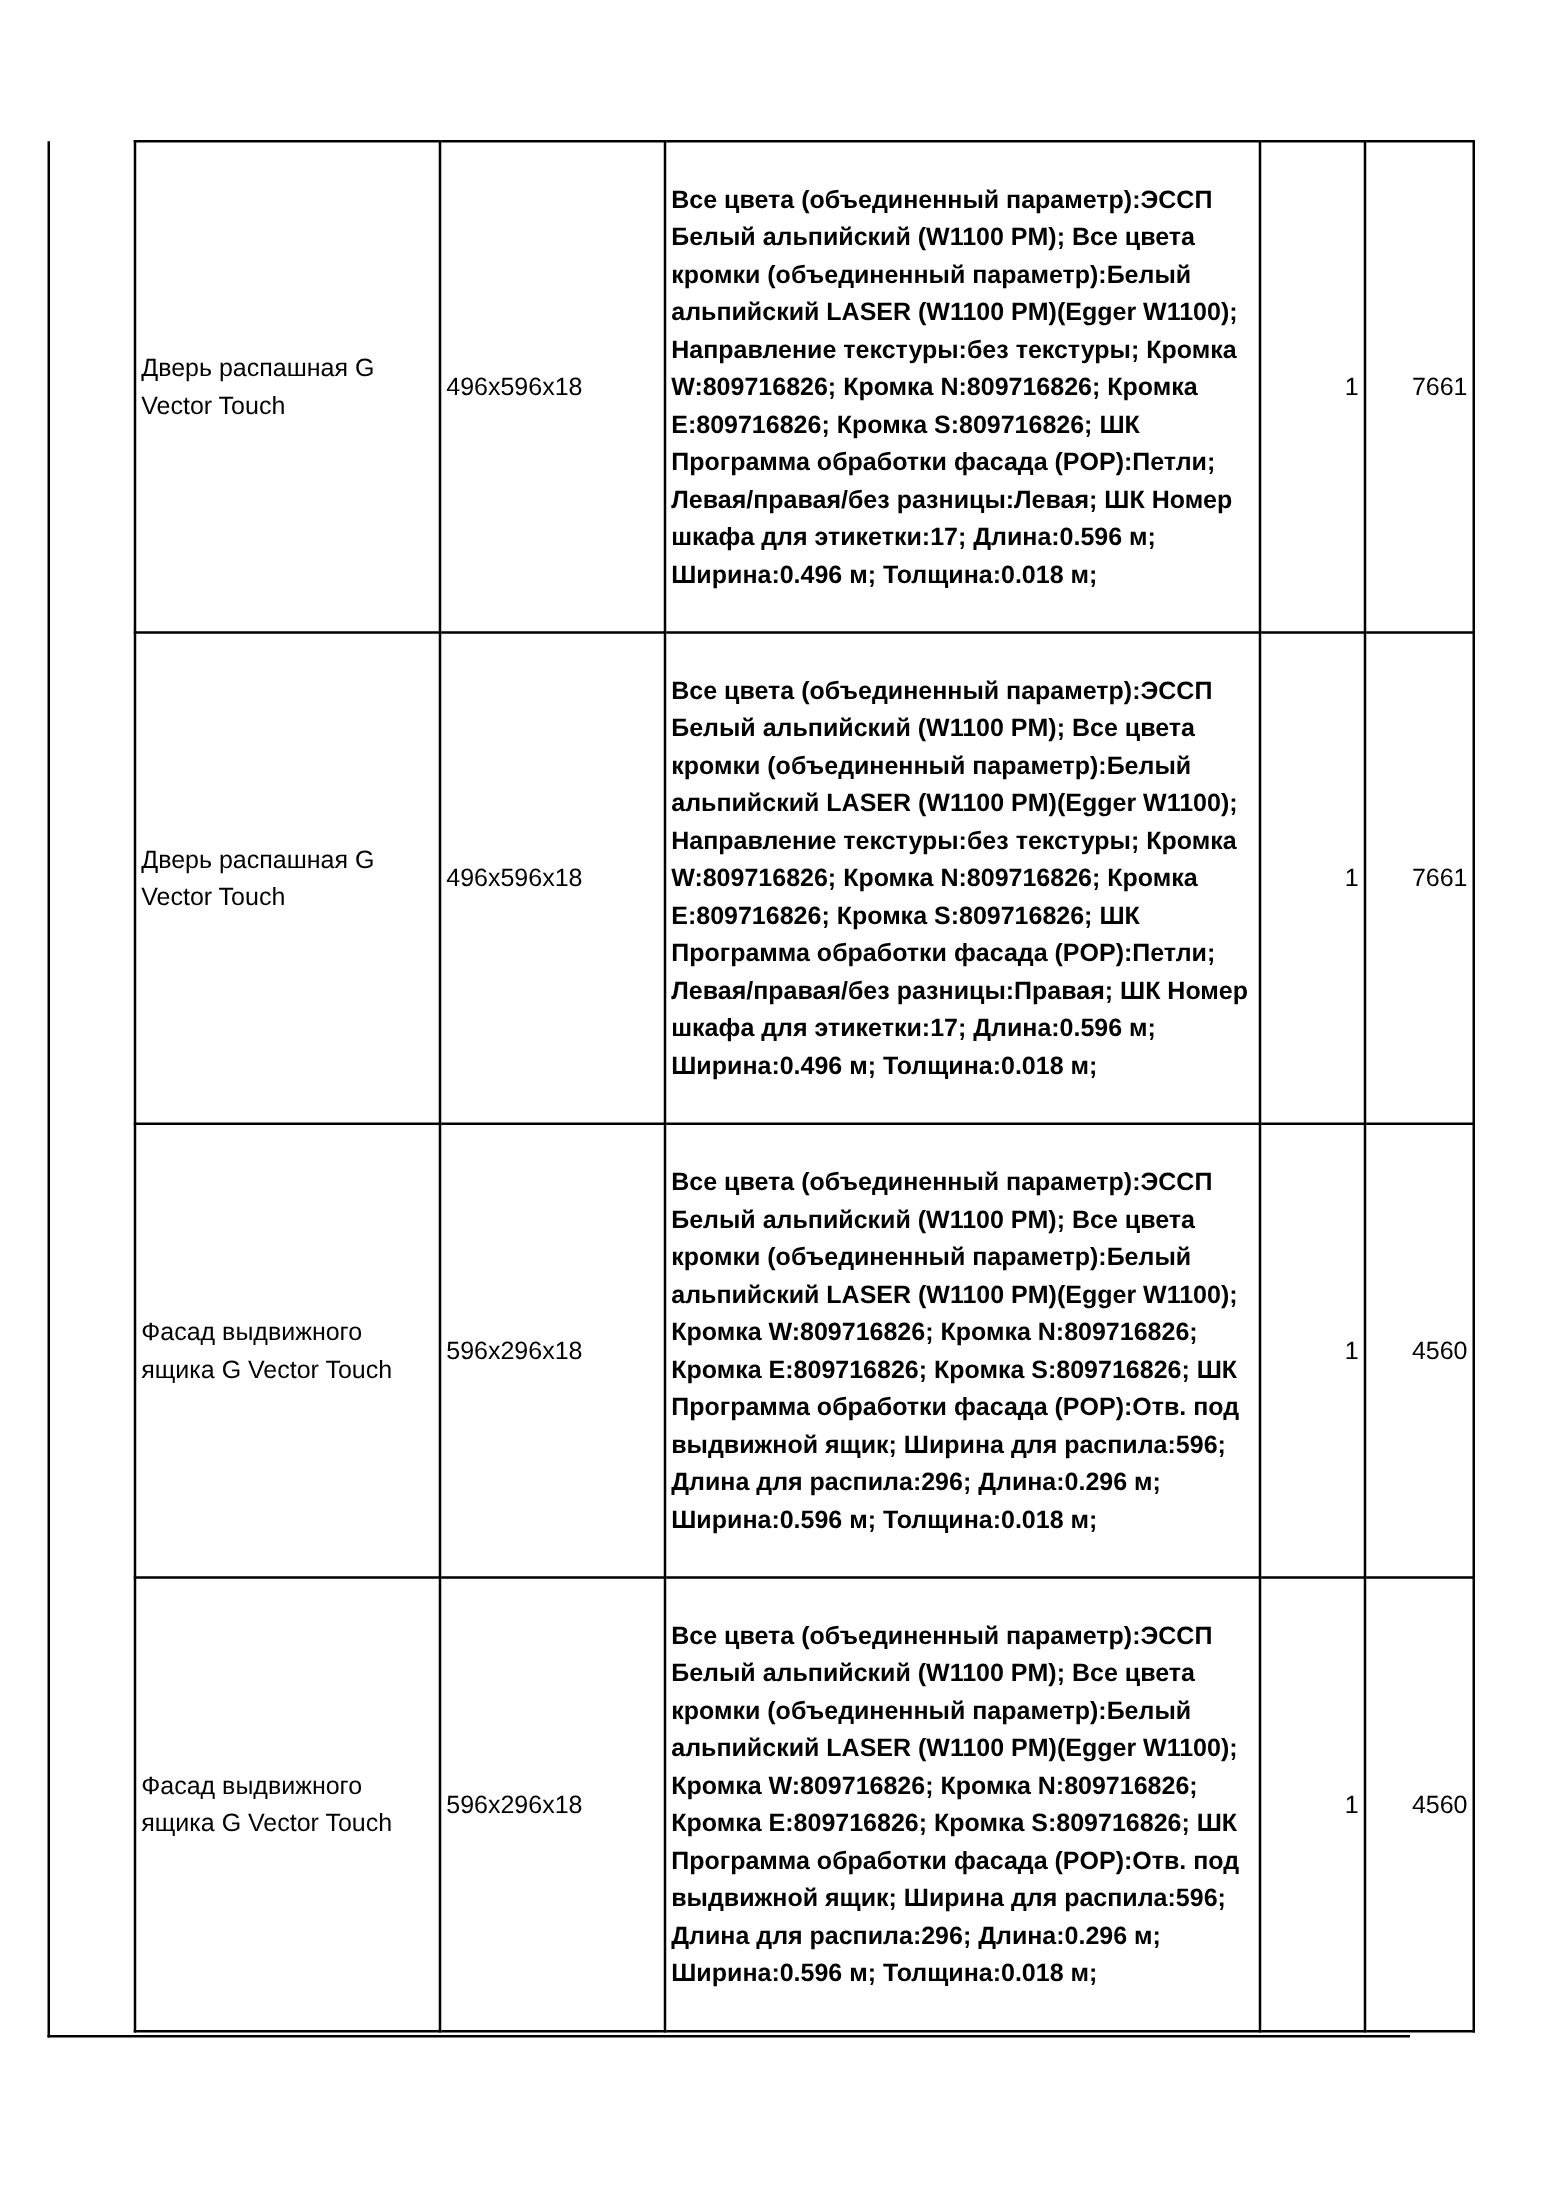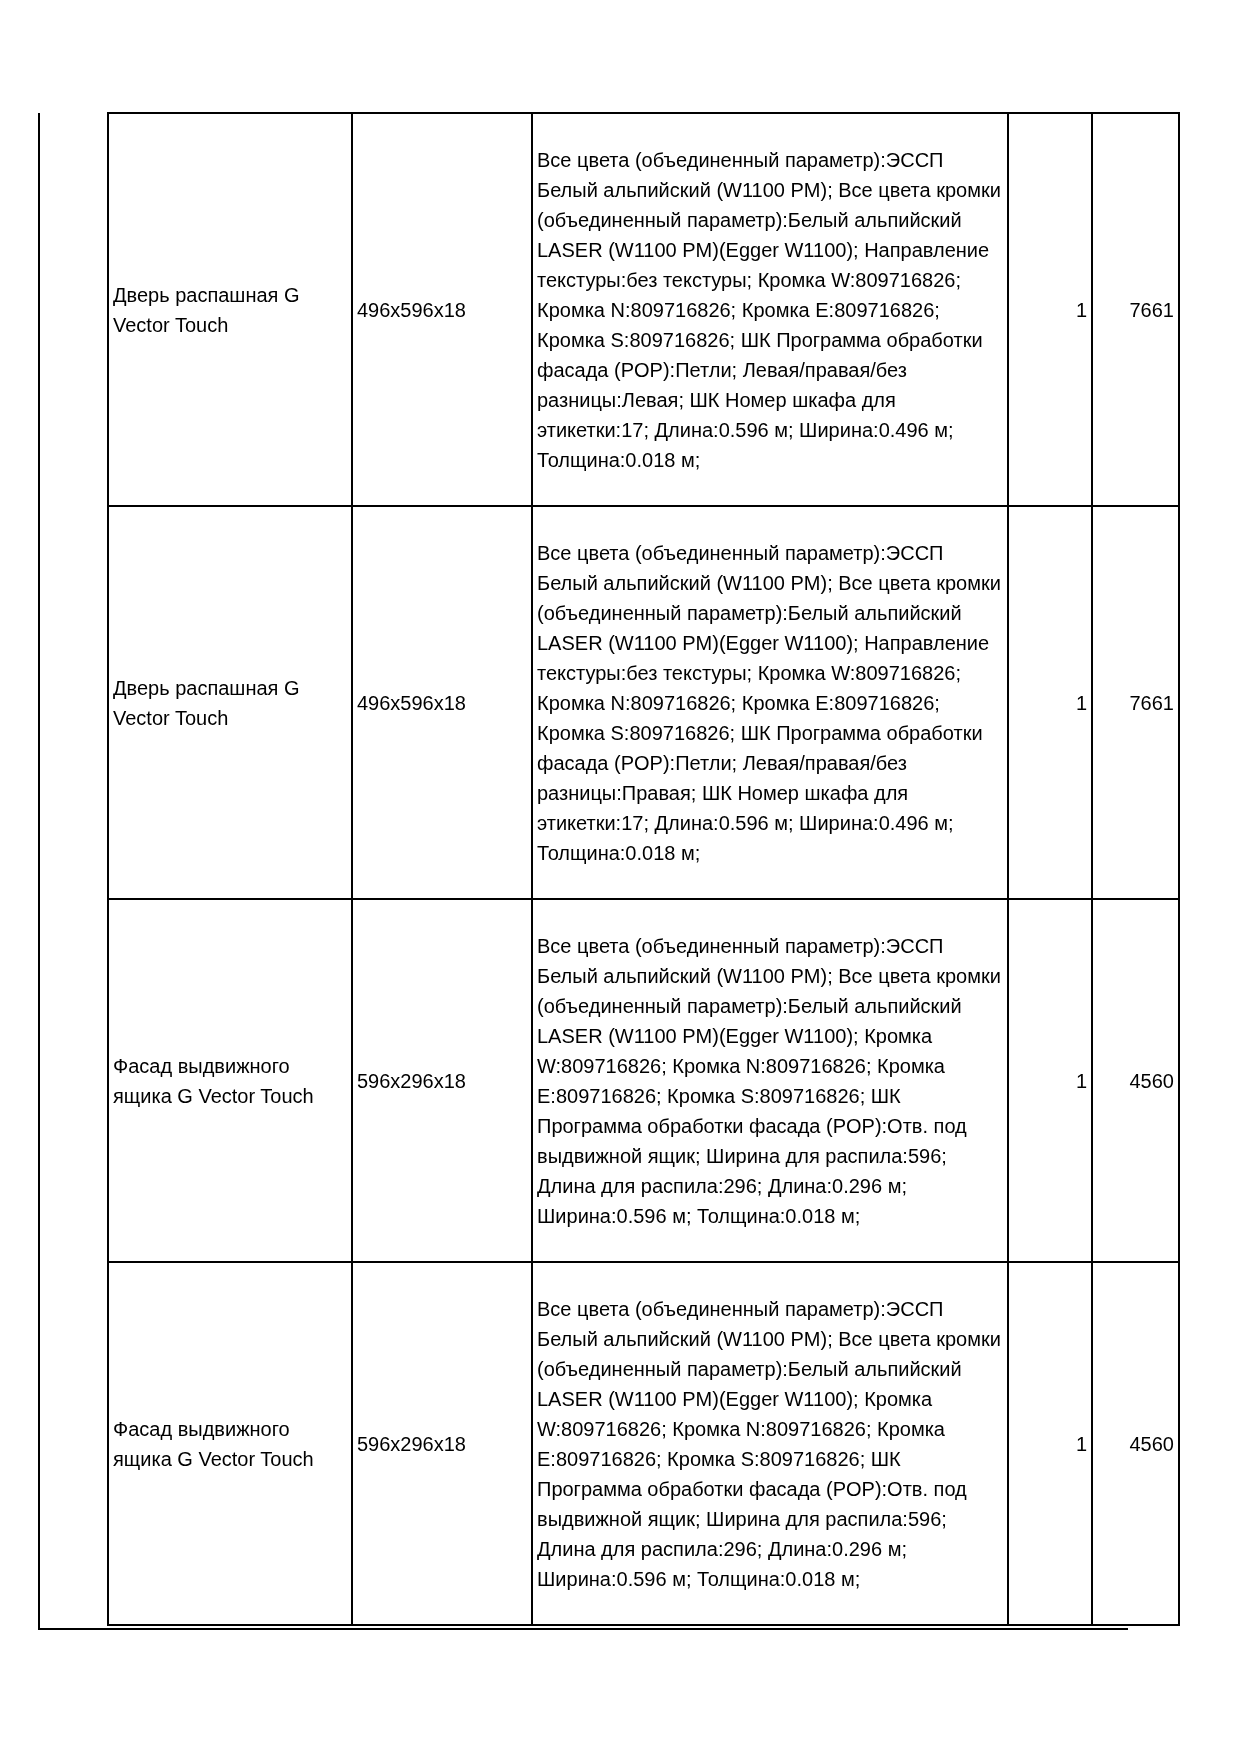--- a/index.html
+++ b/index.html
@@ -17,21 +17,21 @@
       overflow: hidden;
     }
     tr.row { height: 393px; }
     tr.row.short { height: 363px; }
     col.c-name { width: 244px; }
     col.c-size { width: 180px; }
     col.c-desc { width: 476px; }
     col.c-qty { width: 84px; }
     col.c-price { width: 87px; }
     td.num { text-align: right; }
-    td.desc { padding-left: 4px; padding-right: 6px; }
+    td.desc { padding-left: 4px; padding-right: 6px; font-weight: bold; }
   </style>
 </head>
 <body>
 
 <div class="left-line"></div>
 <div class="bottom-line"></div>
 
 <table class="spec">
   <colgroup>
     <col class="c-name">

